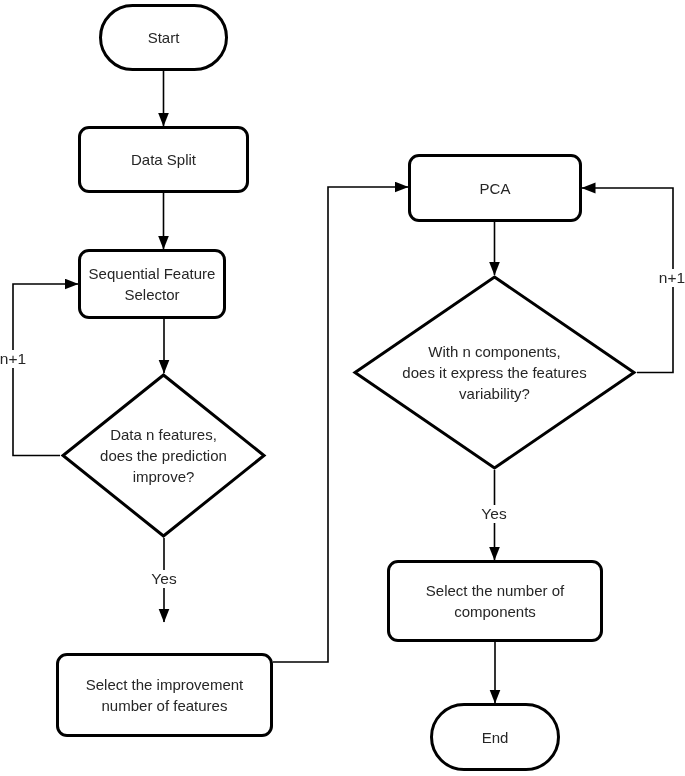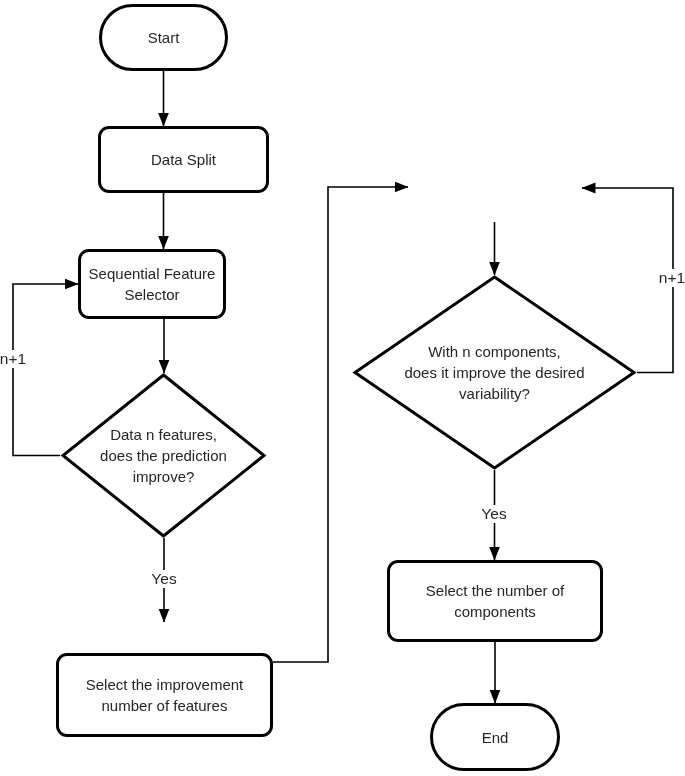--- a/index.html
+++ b/index.html
@@ -71,45 +71,48 @@
       <polyline points="60,455.5 13,455.5 13,284 78,284" marker-end="url(#arrowhead)"></polyline>
       <polyline points="273,662 328,662 328,187 408,187" marker-end="url(#arrowhead)"></polyline>
       <polyline points="494.5,222 494.5,275" marker-end="url(#arrowhead)"></polyline>
       <polyline points="494.5,470 494.5,560" marker-end="url(#arrowhead)"></polyline>
       <polyline points="637,372.5 673,372.5 673,188 582,188" marker-end="url(#arrowhead)"></polyline>
       <polyline points="495,642 495,703" marker-end="url(#arrowhead)"></polyline>
     </svg>
     <div class="node terminator" style="left: 99px; top: 4px; width: 129px; height: 67px;">
       <span class="label">Start</span>
     </div>
-    <div class="node process" style="left: 78px; top: 126px; width: 171px; height: 67px; margin-left: 20px;">
+    <div class="node process" style="left: 78px; top: 126px; width: 171px; height: 67px;">
       <span class="label">Data Split</span>
     </div>
     <div class="node process" style="left: 78px; top: 249px; width: 148px; height: 70px;">
       <span class="label">Sequential Feature
 Selector</span>
     </div>
     <div class="node decision" style="left: 60px; top: 373px; width: 207px; height: 165px;">
       <svg class="shape" width="207" height="165" viewBox="0 0 207 165">
         <polygon points="103.5,2 204,82.5 103.5,163 3,82.5"></polygon>
       </svg>
       <span class="label">Data n features,
 does the prediction
 improve?</span>
     </div>
     <div class="node process" style="left: 56px; top: 653px; width: 217px; height: 84px;">
       <span class="label">Select the improvement
 number of features</span>
     </div>
+    <div class="node process" style="left: 408px; top: 154px; width: 174px; height: 68px;">
+      <span class="label">PCA</span>
+    </div>
     <div class="node decision" style="left: 352px; top: 275px; width: 285px; height: 195px;">
       <svg class="shape" width="285" height="195" viewBox="0 0 285 195">
         <polygon points="142.5,2 282,97.5 142.5,193 3,97.5"></polygon>
       </svg>
       <span class="label">With n components,
-does it improve the desired
+does it express the features
 variability?</span>
     </div>
     <div class="node terminator" style="left: 430px; top: 703px; width: 130px; height: 68px;">
       <span class="label">End</span>
     </div>
     <div class="node process" style="left: 387px; top: 560px; width: 216px; height: 82px;">
       <span class="label">Select the number of
 components</span>
     </div>
     <div class="edge-label" style="left: 164px; top: 579px;">Yes</div>

